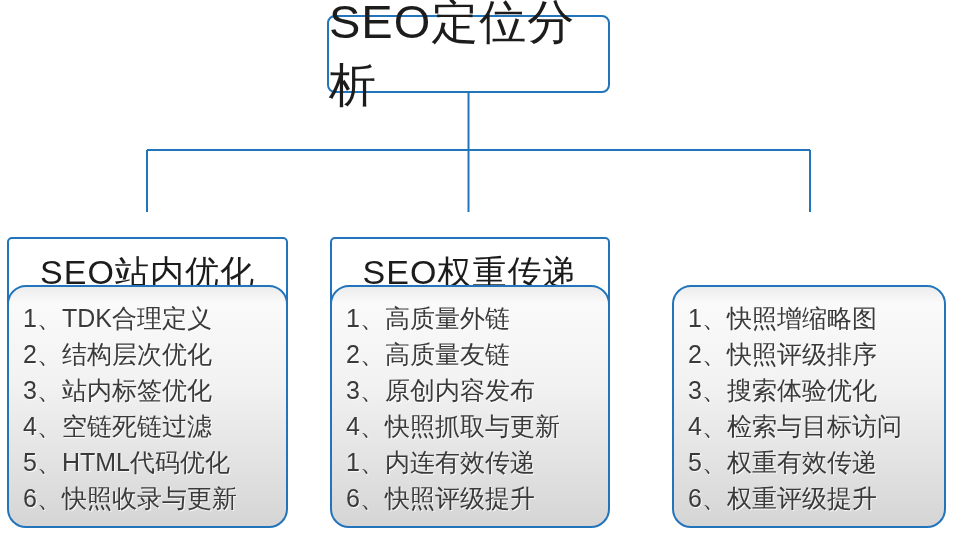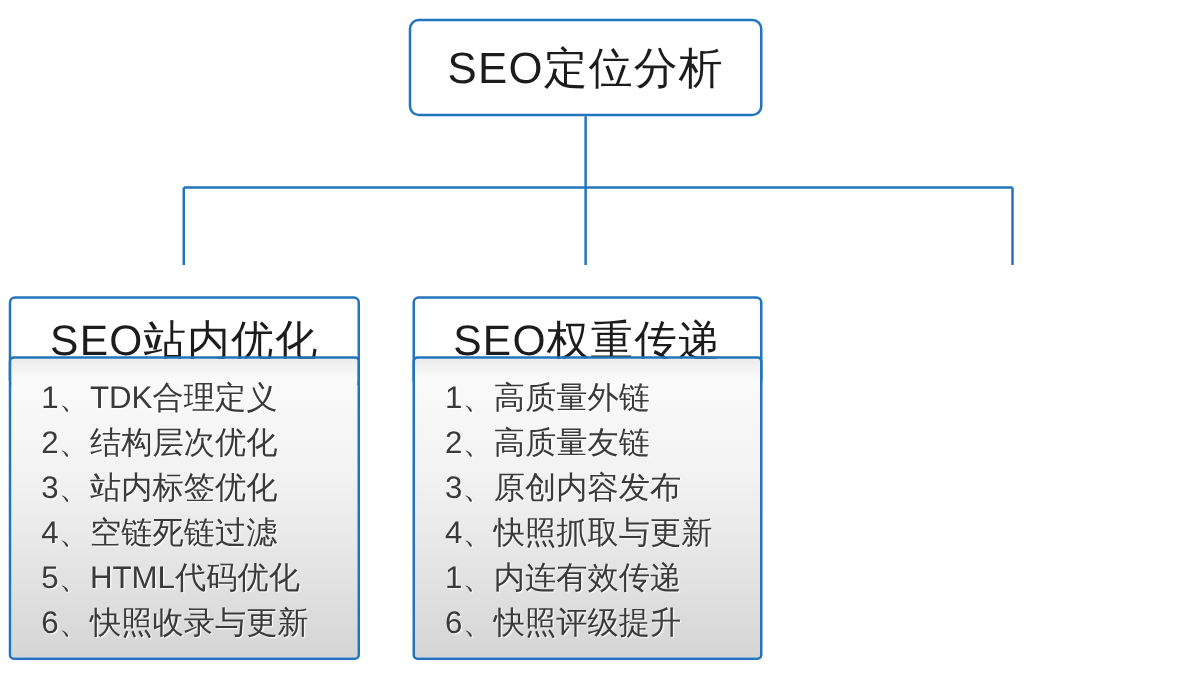--- a/index.html
+++ b/index.html
@@ -21,40 +21,40 @@
   .node {
     position: absolute;
     background: #ffffff;
     border: 2px solid #2274bb;
     display: flex; align-items: center; justify-content: center;
     color: #1c1c1c;
   }
   .root-node {
     left: 327px; top: 15px; width: 283px; height: 78px;
     border-radius: 8px;
-    font-size: 35px;
+    font-size: 47px;
     letter-spacing: 1px;
     z-index: 2;
   }
   .col-header {
     top: 209px; height: 72px;
     border-radius: 5px;
     font-size: 34px;
     letter-spacing: 1px;
     z-index: 2;
     margin-top: 28px;
   }
   .col-list {
     position: absolute;
     top: 285px; height: 243px;
     border: 2px solid #2274bb;
-    border-radius: 4px;
+    border-radius: 19px;
     background: linear-gradient(180deg, #ececec 0px, #fafafa 16px, #f2f2f2 40%, #e3e3e3 72%, #d5d5d5 100%);
     z-index: 2;
-    padding: 13px 0 0 24px;
+    padding: 13px 0 0 14px;
     overflow: hidden;
   }
   .col-1 { left: 7px;   width: 281px; }
   .col-2 { left: 330px; width: 280px; }
   .col-3 { left: 672px; width: 274px; }
   .col-list ul { list-style: none; }
   .col-list li {
     font-size: 25px;
     line-height: 36px;
     color: #3a3a3a;
@@ -102,14 +102,24 @@
     <ul>
       <li>1、高质量外链</li>
       <li>2、高质量友链</li>
       <li>3、原创内容发布</li>
       <li>4、快照抓取与更新</li>
       <li>1、内连有效传递</li>
       <li>6、快照评级提升</li>
     </ul>
   </div>
 
+  <div class="col-list col-3">
+    <ul>
+      <li>1、快照增缩略图</li>
+      <li>2、快照评级排序</li>
+      <li>3、搜索体验优化</li>
+      <li>4、检索与目标访问</li>
+      <li>5、权重有效传递</li>
+      <li>6、权重评级提升</li>
+    </ul>
+  </div>
 
 </div>
 
 </body></html>

